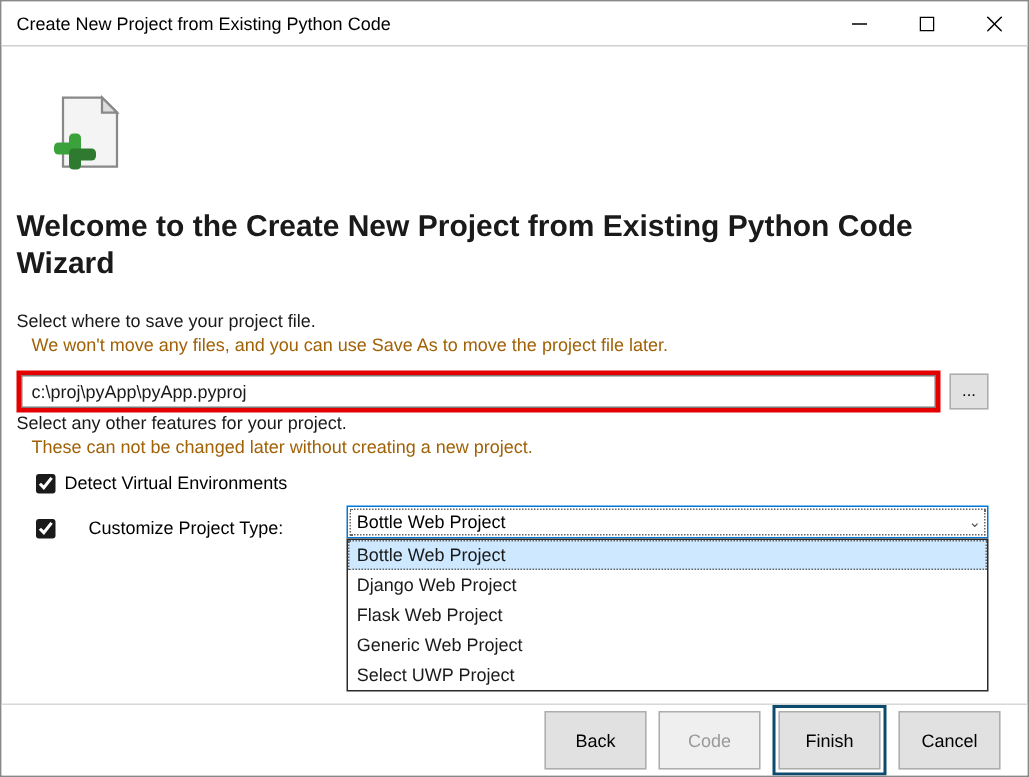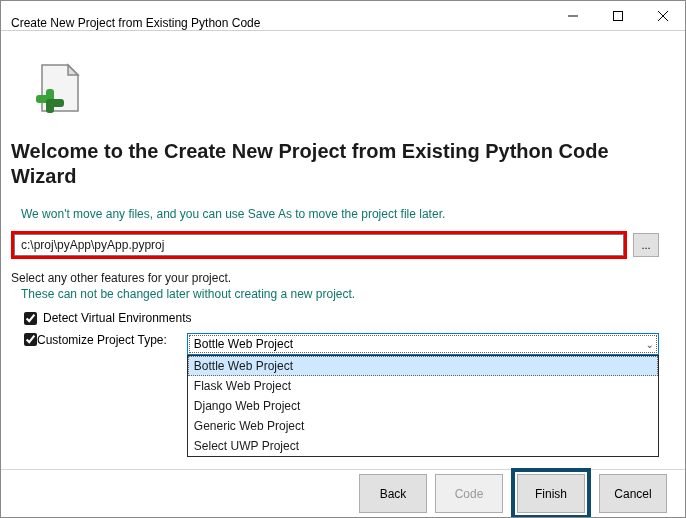--- a/index.html
+++ b/index.html
@@ -9,21 +9,21 @@
     background: #fff;
     width: 686px;
     height: 518px;
     overflow: hidden;
     border: 1px solid #888;
     position: relative;
   }
   .titlebar {
     height: 30px;
     display: flex;
-    align-items: flex-end;
+    align-items: center;
     border-bottom: 1px solid #d0d0d0;
     background: #fff;
   }
   .titlebar-title {
     padding-left: 10px;
     font-size: 12px;
     color: #000;
     flex: 1;
   }
   .sysbtn {
@@ -57,29 +57,29 @@
     line-height: 1.25;
     margin-bottom: 18px;
   }
   .section-label {
     font-size: 12px;
     color: #1a1a1a;
     margin-bottom: 2px;
   }
   .section-hint {
     font-size: 12px;
-    color: #0f766e;
+    color: #a16207;
     margin-bottom: 10px;
     padding-left: 10px;
   }
   .path-row {
     display: flex;
     gap: 6px;
     align-items: center;
-    margin-bottom: 12px;
+    margin-bottom: 0;
     border-radius: 13px;
   }
   .path-input-wrap {
     border: 3px solid #e50000;
     flex: 1;
     padding: 0;
   }
   .path-input {
     width: 100%;
     border: 1px solid #7a7a7a;
@@ -149,22 +149,22 @@
     color: #1a1a1a;
     cursor: pointer;
   }
   .dropdown-item.selected {
     background: #cde8ff;
     border: 1px dotted #666;
     padding: 2px 5px;
   }
   .type-row {
     display: flex;
-    align-items: flex-start;
-    gap: 0;
+    align-items: flex-end;
+    gap: 22px;
   }
   .type-label { white-space: nowrap; }
   .button-bar {
     position: absolute;
     bottom: 0;
     left: 0;
     right: 0;
     height: 48px;
     border-top: 1px solid #d8d8d8;
     display: flex;
@@ -185,21 +185,21 @@
     display: flex;
     align-items: center;
     justify-content: center;
   }
   .dlg-btn.disabled {
     color: #9a9a9a;
     background: #efefef;
     cursor: default;
   }
   .finish-wrap {
-    border: 4px solid #0c4a6e;
+    border: 2px solid #0c4a6e;
     padding: 2px;
   }
 </style>
 </head>
 <body>
 
 <div class="titlebar">
   <div class="titlebar-title">Create New Project from Existing Python Code</div>
   <div class="sysbtn">
     <svg width="10" height="10" viewBox="0 0 10 10">
@@ -229,20 +229,21 @@
         <rect x="10" y="0" width="8" height="14" rx="3" fill="#3ba23b"></rect>
         <rect x="14" y="10" width="14" height="8" rx="3" fill="#2e7a2e"></rect>
         <rect x="10" y="10" width="8" height="14" rx="3" fill="#2e7a2e"></rect>
       </g>
     </svg>
   </div>
 
   <div class="main">
     <div class="wizard-title">Welcome to the Create New Project from Existing Python Code Wizard</div>
 
+    <div class="section-label">Select where to save your project file.</div>
     <div class="section-hint">We won't move any files, and you can use Save As to move the project file later.</div>
 
     <div class="path-row">
       <div class="path-input-wrap">
         <input class="path-input" type="text" value="c:\proj\pyApp\pyApp.pyproj" style="">
       </div>
       <div class="browse-btn">...</div>
     </div>
 
     <div class="section-label">Select any other features for your project.</div>
@@ -256,22 +257,22 @@
     <div class="check-row type-row">
       <input type="checkbox" checked="" style="">
       <span class="type-label">Customize Project Type:</span>
       <div class="dropdown-wrap">
         <div class="dropdown-select">
           <span>Bottle Web Project</span>
           <span class="dropdown-caret">⌄</span>
         </div>
         <div class="dropdown-list">
           <div class="dropdown-item selected">Bottle Web Project</div>
+          <div class="dropdown-item">Django Web Project</div>
           <div class="dropdown-item">Flask Web Project</div>
-          <div class="dropdown-item">Django Web Project</div>
           <div class="dropdown-item">Generic Web Project</div>
           <div class="dropdown-item">Select UWP Project</div>
         </div>
       </div>
     </div>
   </div>
 </div>
 
 <div class="button-bar">
   <button class="dlg-btn">Back</button>

